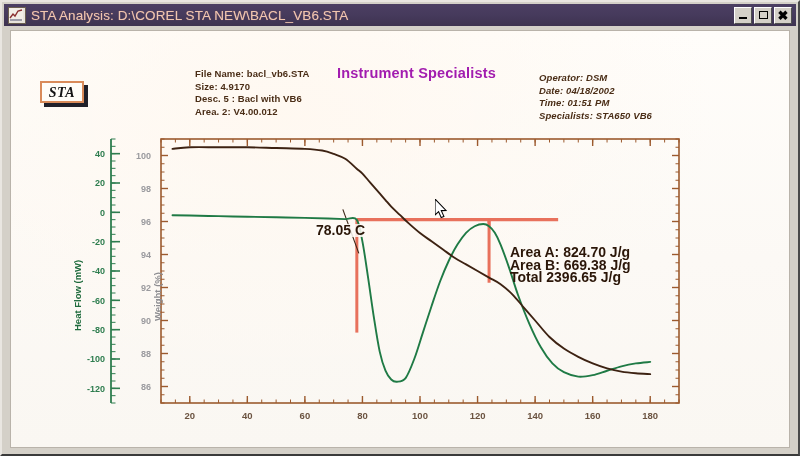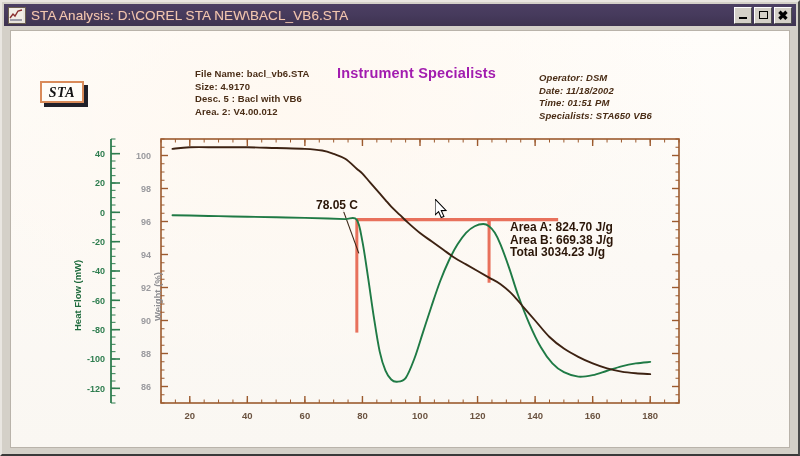--- a/index.html
+++ b/index.html
@@ -193,25 +193,26 @@
     color: #1f6b3d;
   }
   #weight-axis-title {
     left: 141px; top: 290px;
     color: #8e8e92;
   }
 
   
   .annot {
     position: absolute;
-    font-size: 12px;
+    font-size: 14px;
     font-weight: bold;
     color: #2b1608;
     white-space: nowrap;
     line-height: 12.5px;
+    margin-top: 25px;
   }
   #onset-label {
     left: 303px; top: 168px;
     background: rgba(253,250,246,0.85);
     padding: 0 2px;
   }
   #area-readout { left: 499px; top: 190px; }
 
   
   .cursor {
@@ -264,21 +265,21 @@
       <div>File Name: bacl_vb6.STA</div>
       <div>Size: 4.9170</div>
       <div>Desc. 5 : Bacl with VB6</div>
       <div>Area. 2: V4.00.012</div>
     </div>
 
     <div class="report-title">Instrument Specialists</div>
 
     <div class="info-block" id="run-info">
       <div>Operator: DSM</div>
-      <div>Date: 11/18/2002</div>
+      <div>Date: 04/18/2002</div>
       <div>Time: 01:51 PM</div>
       <div>Specialists: STA650 VB6</div>
     </div>
 
     <div class="chart-wrap">
       <svg id="chart-svg" width="660" height="310" viewBox="0 0 660 310">
           <rect x="106" y="8" width="518" height="264" fill="none" stroke="#9c5a2e" stroke-width="1.6"></rect>
           <line x1="134.77777777777777" y1="272" x2="134.77777777777777" y2="265" stroke="#9c5a2e" stroke-width="1.4"></line>
           <line x1="134.77777777777777" y1="8" x2="134.77777777777777" y2="15" stroke="#9c5a2e" stroke-width="1.4"></line>
           <text x="134.77777777777777" y="288" fill="#6b5340" font-size="9.5" font-family="&quot;Liberation Sans&quot;, sans-serif" font-weight="bold" text-anchor="middle">20</text>
@@ -537,21 +538,21 @@
     </div>
 
     <div class="axis-title rot" id="heatflow-axis-title">Heat Flow (mW)</div>
     <div class="axis-title rot" id="weight-axis-title">Weight (%)</div>
 
     <div class="annot" id="onset-label">78.05 C</div>
 
     <div class="annot" id="area-readout">
       <div>Area A: 824.70 J/g</div>
       <div>Area B: 669.38 J/g</div>
-      <div>Total   3034.23 J/g</div>
+      <div>Total   2396.65 J/g</div>
     </div>
 
     <div class="cursor">
       <svg width="14" height="21" viewBox="0 0 14 21">
         <polygon points="0,0 0,16 3.6,12.6 6.2,18.6 8.9,17.4 6.3,11.6 11,11.4" fill="#ffffff" stroke="#000000" stroke-width="1.1" stroke-linejoin="miter"></polygon>
       </svg>
     </div>
 
   </div>
 </div>

